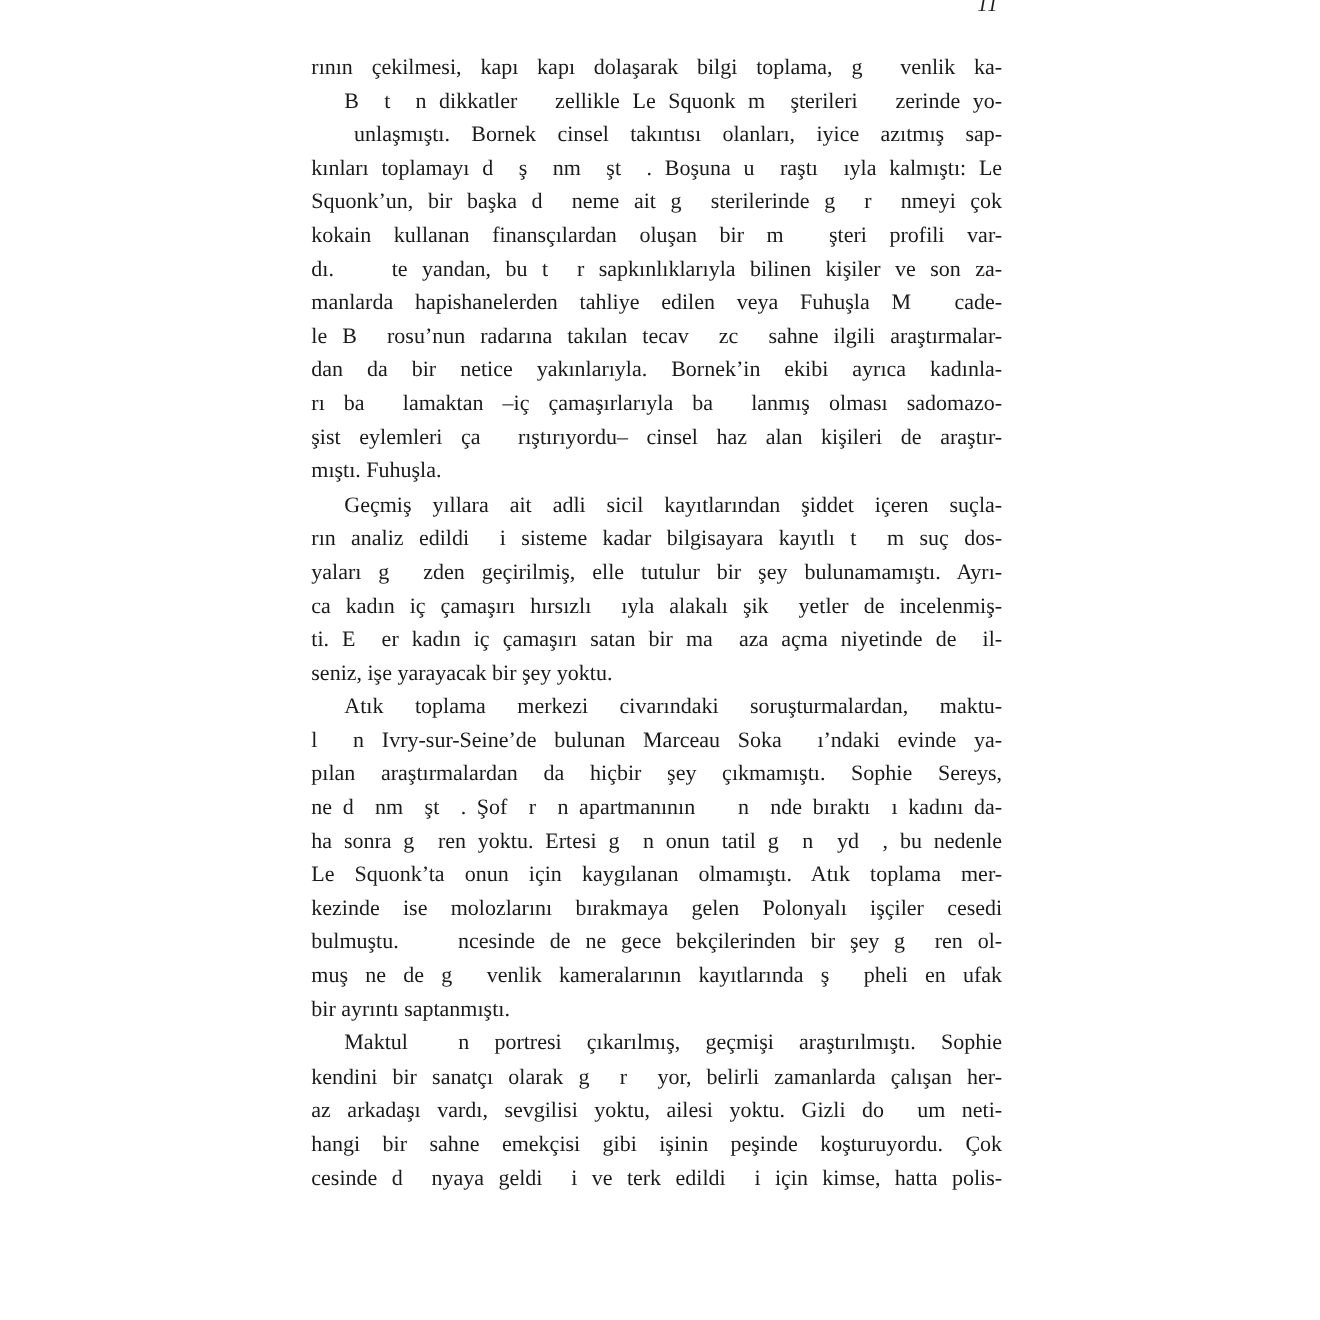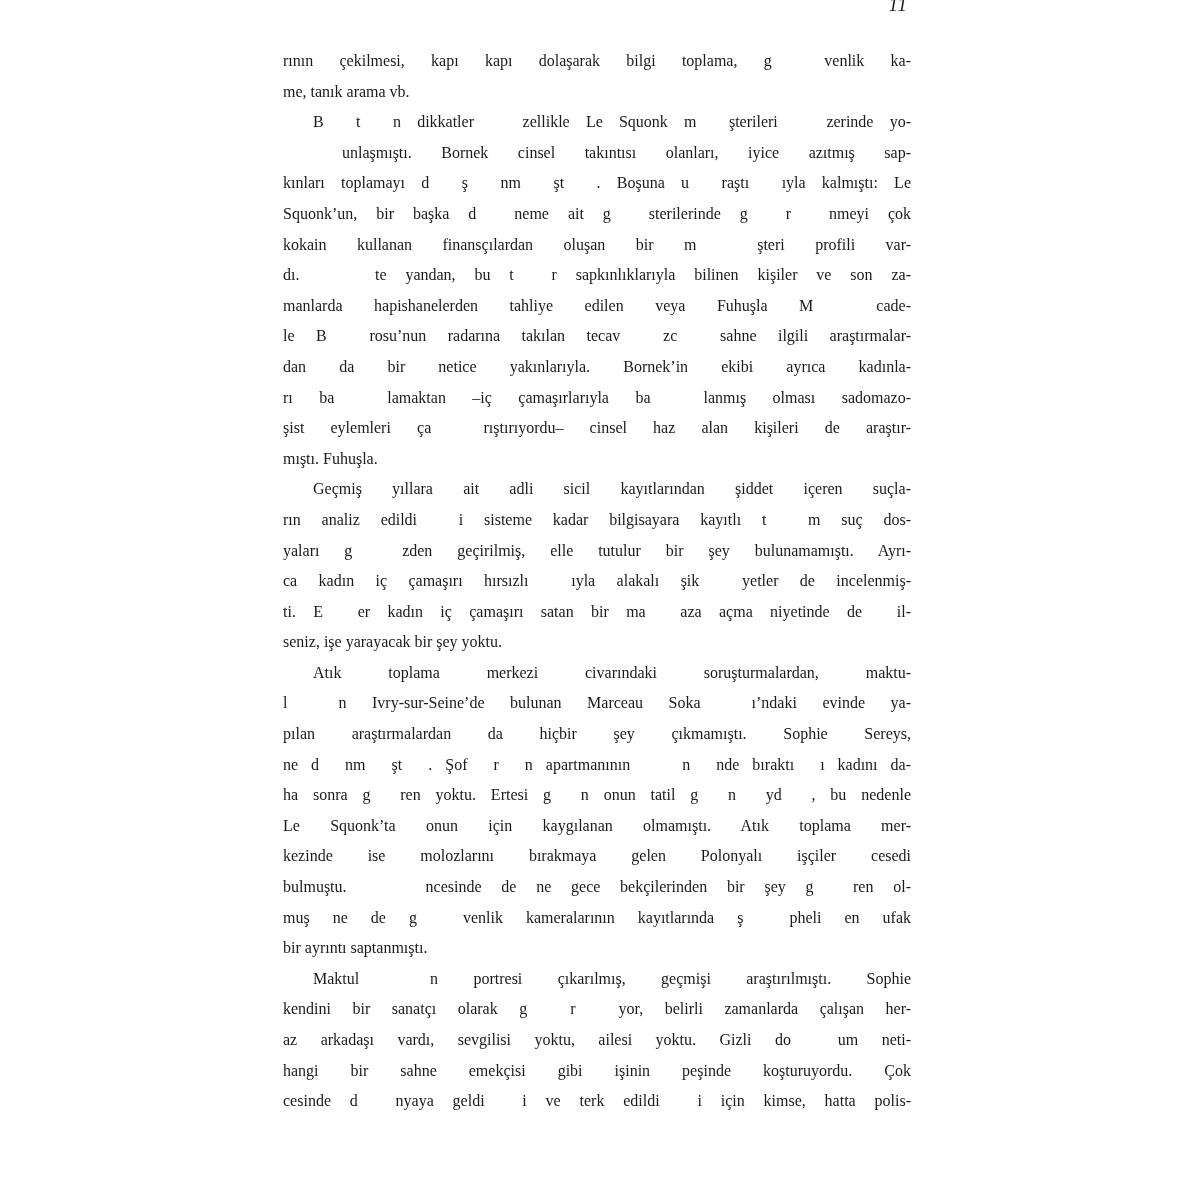--- a/index.html
+++ b/index.html
@@ -26,41 +26,40 @@
     .text-block {
       position: absolute;
       left: 283px;
       top: 46px;
       width: 628px;
     }
     .line {
       display: block;
       height: 30.6px;
       line-height: 30.6px;
-      font-size: 16px;
+      font-size: 20px;
       white-space: pre;
       text-align: justify;
       text-align-last: justify;
     }
     .line.last {
       text-align-last: left;
     }
     .line.indent {
       padding-left: 30px;
     }
   </style>
 </head>
 <body>
 
 <div>
   <div class="page-number">11</div>
 
   <div class="text-block" id="text-block">
       <span class="line">rının çekilmesi, kapı kapı dolaşarak bilgi toplama, g  venlik ka-</span>
-      <span class="line last">me, tanık arama vb.</span>
       <span class="line indent">B  t  n dikkatler   zellikle Le Squonk m  şterileri   zerinde yo-</span>
       <span class="line">  unlaşmıştı. Bornek cinsel takıntısı olanları, iyice azıtmış sap-</span>
       <span class="line">kınları toplamayı d  ş  nm  şt  . Boşuna u  raştı  ıyla kalmıştı: Le</span>
       <span class="line">Squonk’un, bir başka d  neme ait g  sterilerinde g  r  nmeyi çok</span>
       <span class="line">kokain kullanan finansçılardan oluşan bir m  şteri profili var-</span>
       <span class="line">dı.    te yandan, bu t  r sapkınlıklarıyla bilinen kişiler ve son za-</span>
       <span class="line">manlarda hapishanelerden tahliye edilen veya Fuhuşla M  cade-</span>
       <span class="line">le B  rosu’nun radarına takılan tecav  zc  sahne ilgili araştırmalar-</span>
       <span class="line">dan da bir netice yakınlarıyla. Bornek’in ekibi ayrıca kadınla-</span>
       <span class="line">rı ba  lamaktan –iç çamaşırlarıyla ba  lanmış olması sadomazo-</span>

